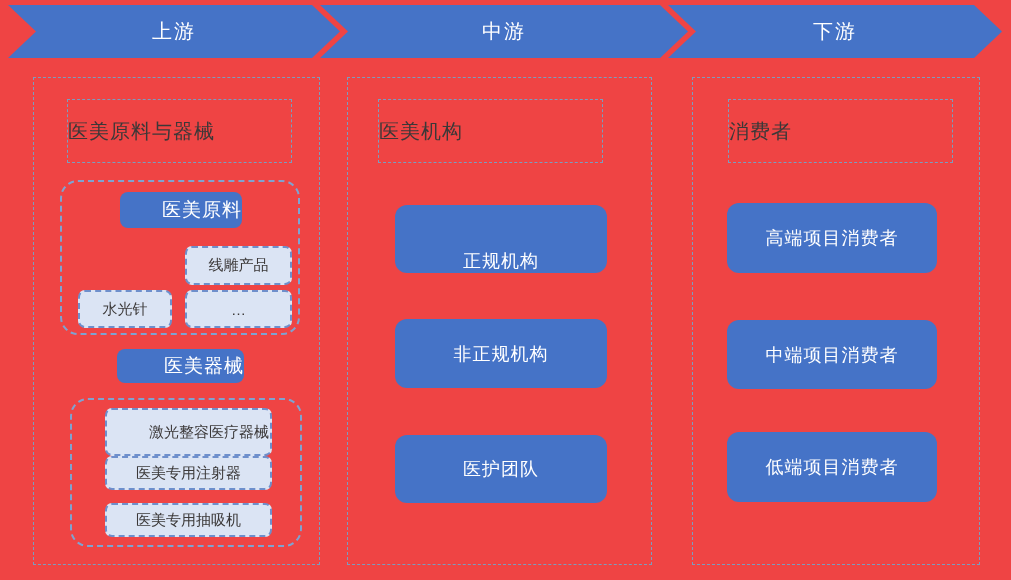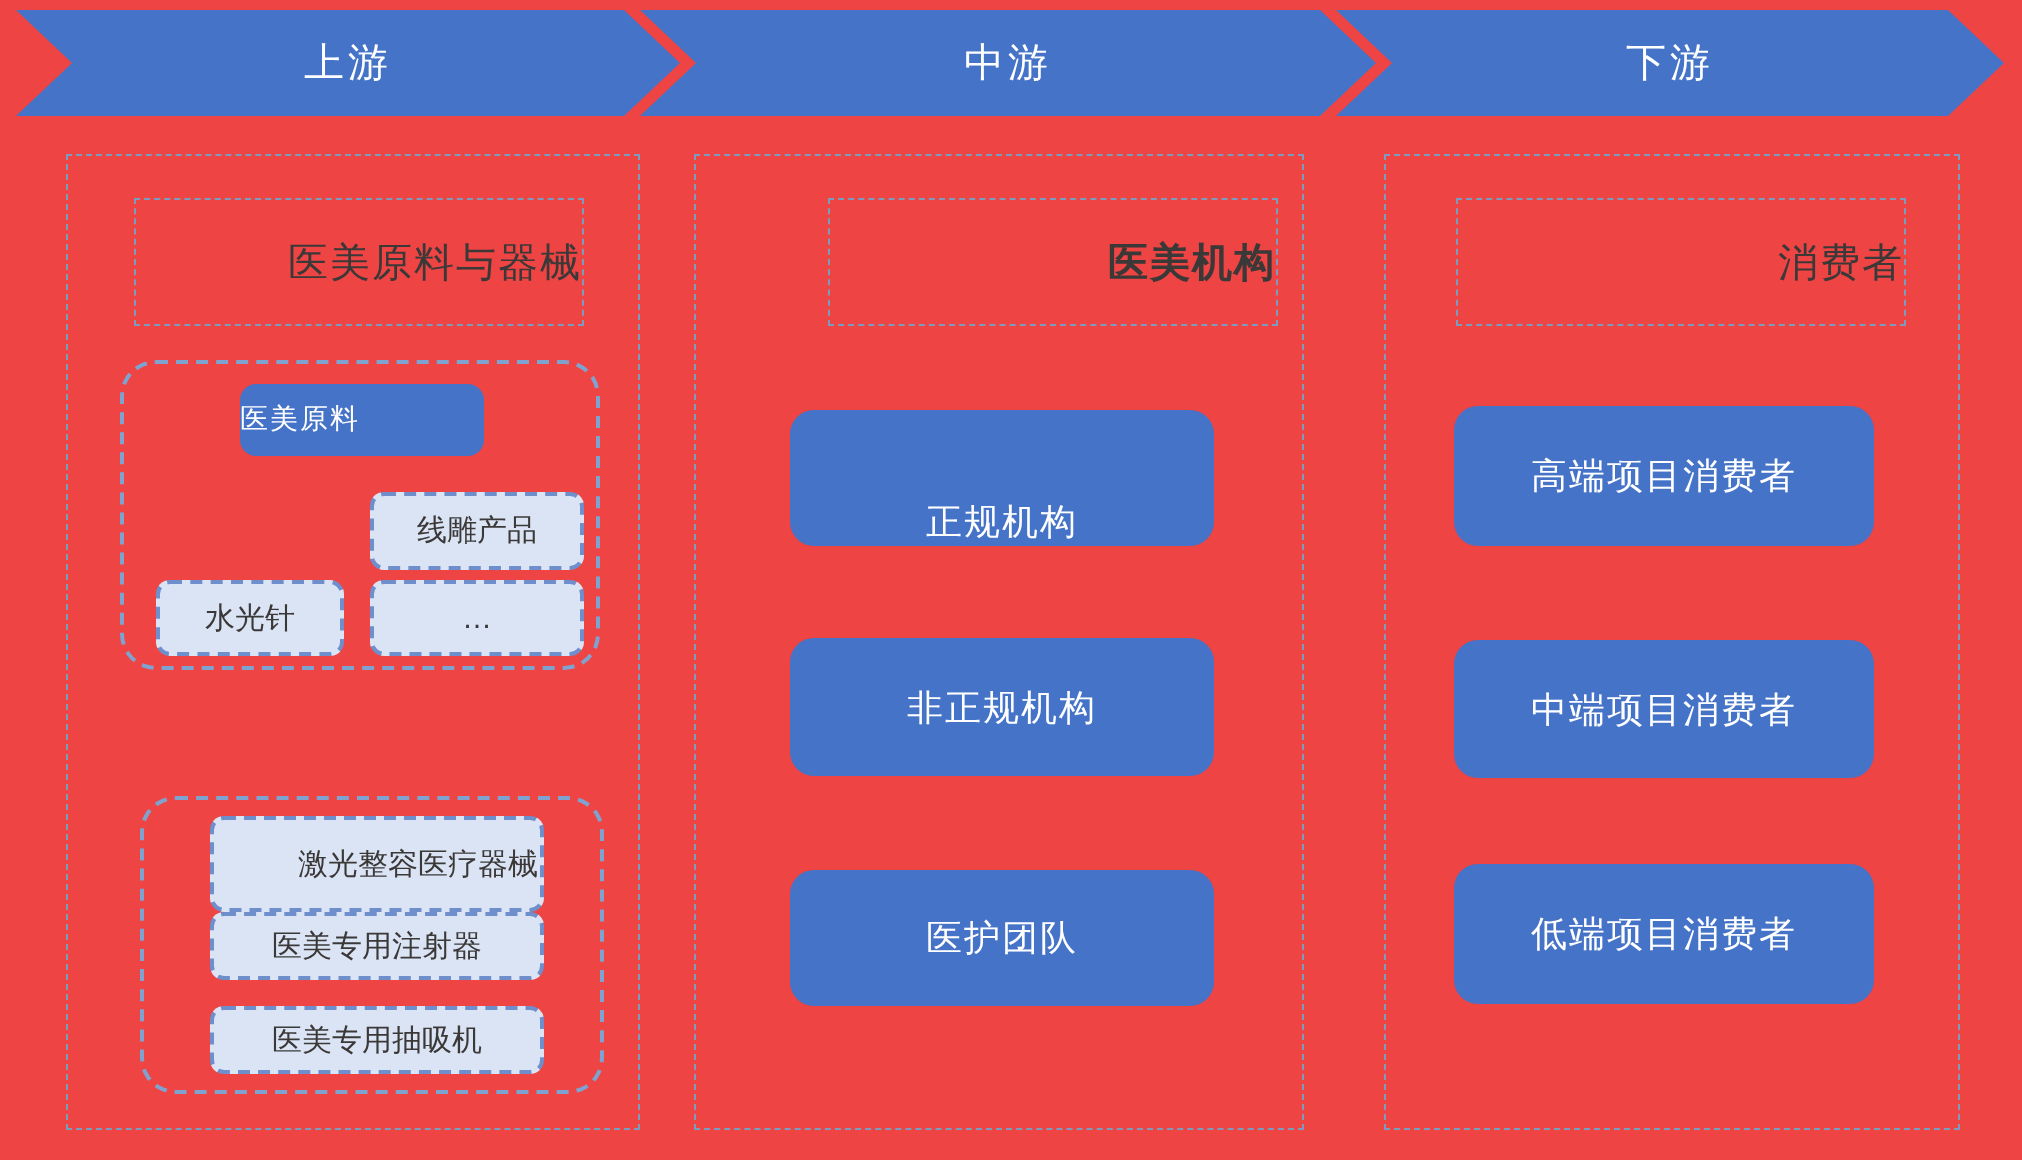--- a/index.html
+++ b/index.html
@@ -21,37 +21,37 @@
   
   .column { position:absolute; top:77px; height:488px; border:1px dashed var(--column_border); box-sizing:border-box; }
   .col-left  { left:33px;  width:287px; }
   .col-mid   { left:347px; width:305px; }
   .col-right { left:692px; width:288px; }
 
   
   .header-box {
     position:absolute; top:99px; height:64px; width:225px; box-sizing:border-box;
     border:1px dashed var(--column_border);
-    display:flex; align-items:center; justify-content:flex-end;
+    display:flex; align-items:center; justify-content:flex-start;
     font-size:20px; color:var(--text_dark); letter-spacing:1px;
   }
   .hb-left  { left:67px; }
-  .hb-mid   { left:414px;font-weight:bold; }
+  .hb-mid   { left:378px; }
   .hb-right { left:728px; }
 
   
   .group { position:absolute; border:2px dashed var(--group_border); border-radius:18px; box-sizing:border-box; background:transparent; }
   .group-materials { left:60px; top:180px; width:240px; height:155px; }
   .group-devices   { left:70px; top:398px; width:232px; height:149px; }
 
   
   .pill {
     position:absolute; background:var(--primary); color:var(--text_light);
-    border-radius:8px; display:flex; align-items:center; justify-content:flex-start;
-    font-size:14px; letter-spacing:1px;
+    border-radius:8px; display:flex; align-items:center; justify-content:flex-end;
+    font-size:19px; letter-spacing:1px;
   }
   .pill-materials { left:120px; top:192px; width:122px; height:36px; }
   .pill-devices   { left:117px; top:349px; width:127px; height:34px; }
 
   
   .small-box {
     position:absolute; background:var(--light_fill);
     border:2px dashed var(--item_border); border-radius:7px; box-sizing:border-box;
     display:flex; align-items:center; justify-content:center;
     font-size:15px; color:var(--text_dark);
@@ -113,20 +113,23 @@
   <div class="small-box sb-2">
     <span>线雕产品</span>
   </div>
   <div class="small-box sb-3">
     <span>水光针</span>
   </div>
   <div class="small-box sb-4">
     <span>…</span>
   </div>
 
+  <div class="pill pill-devices">
+    <span>医美器械</span>
+  </div>
   <div class="group group-devices"></div>
   <div class="small-box dev-1">
     <span>激光整容医疗器械</span>
   </div>
   <div class="small-box dev-2">
     <span>医美专用注射器</span>
   </div>
   <div class="small-box dev-3">
     <span>医美专用抽吸机</span>
   </div>

